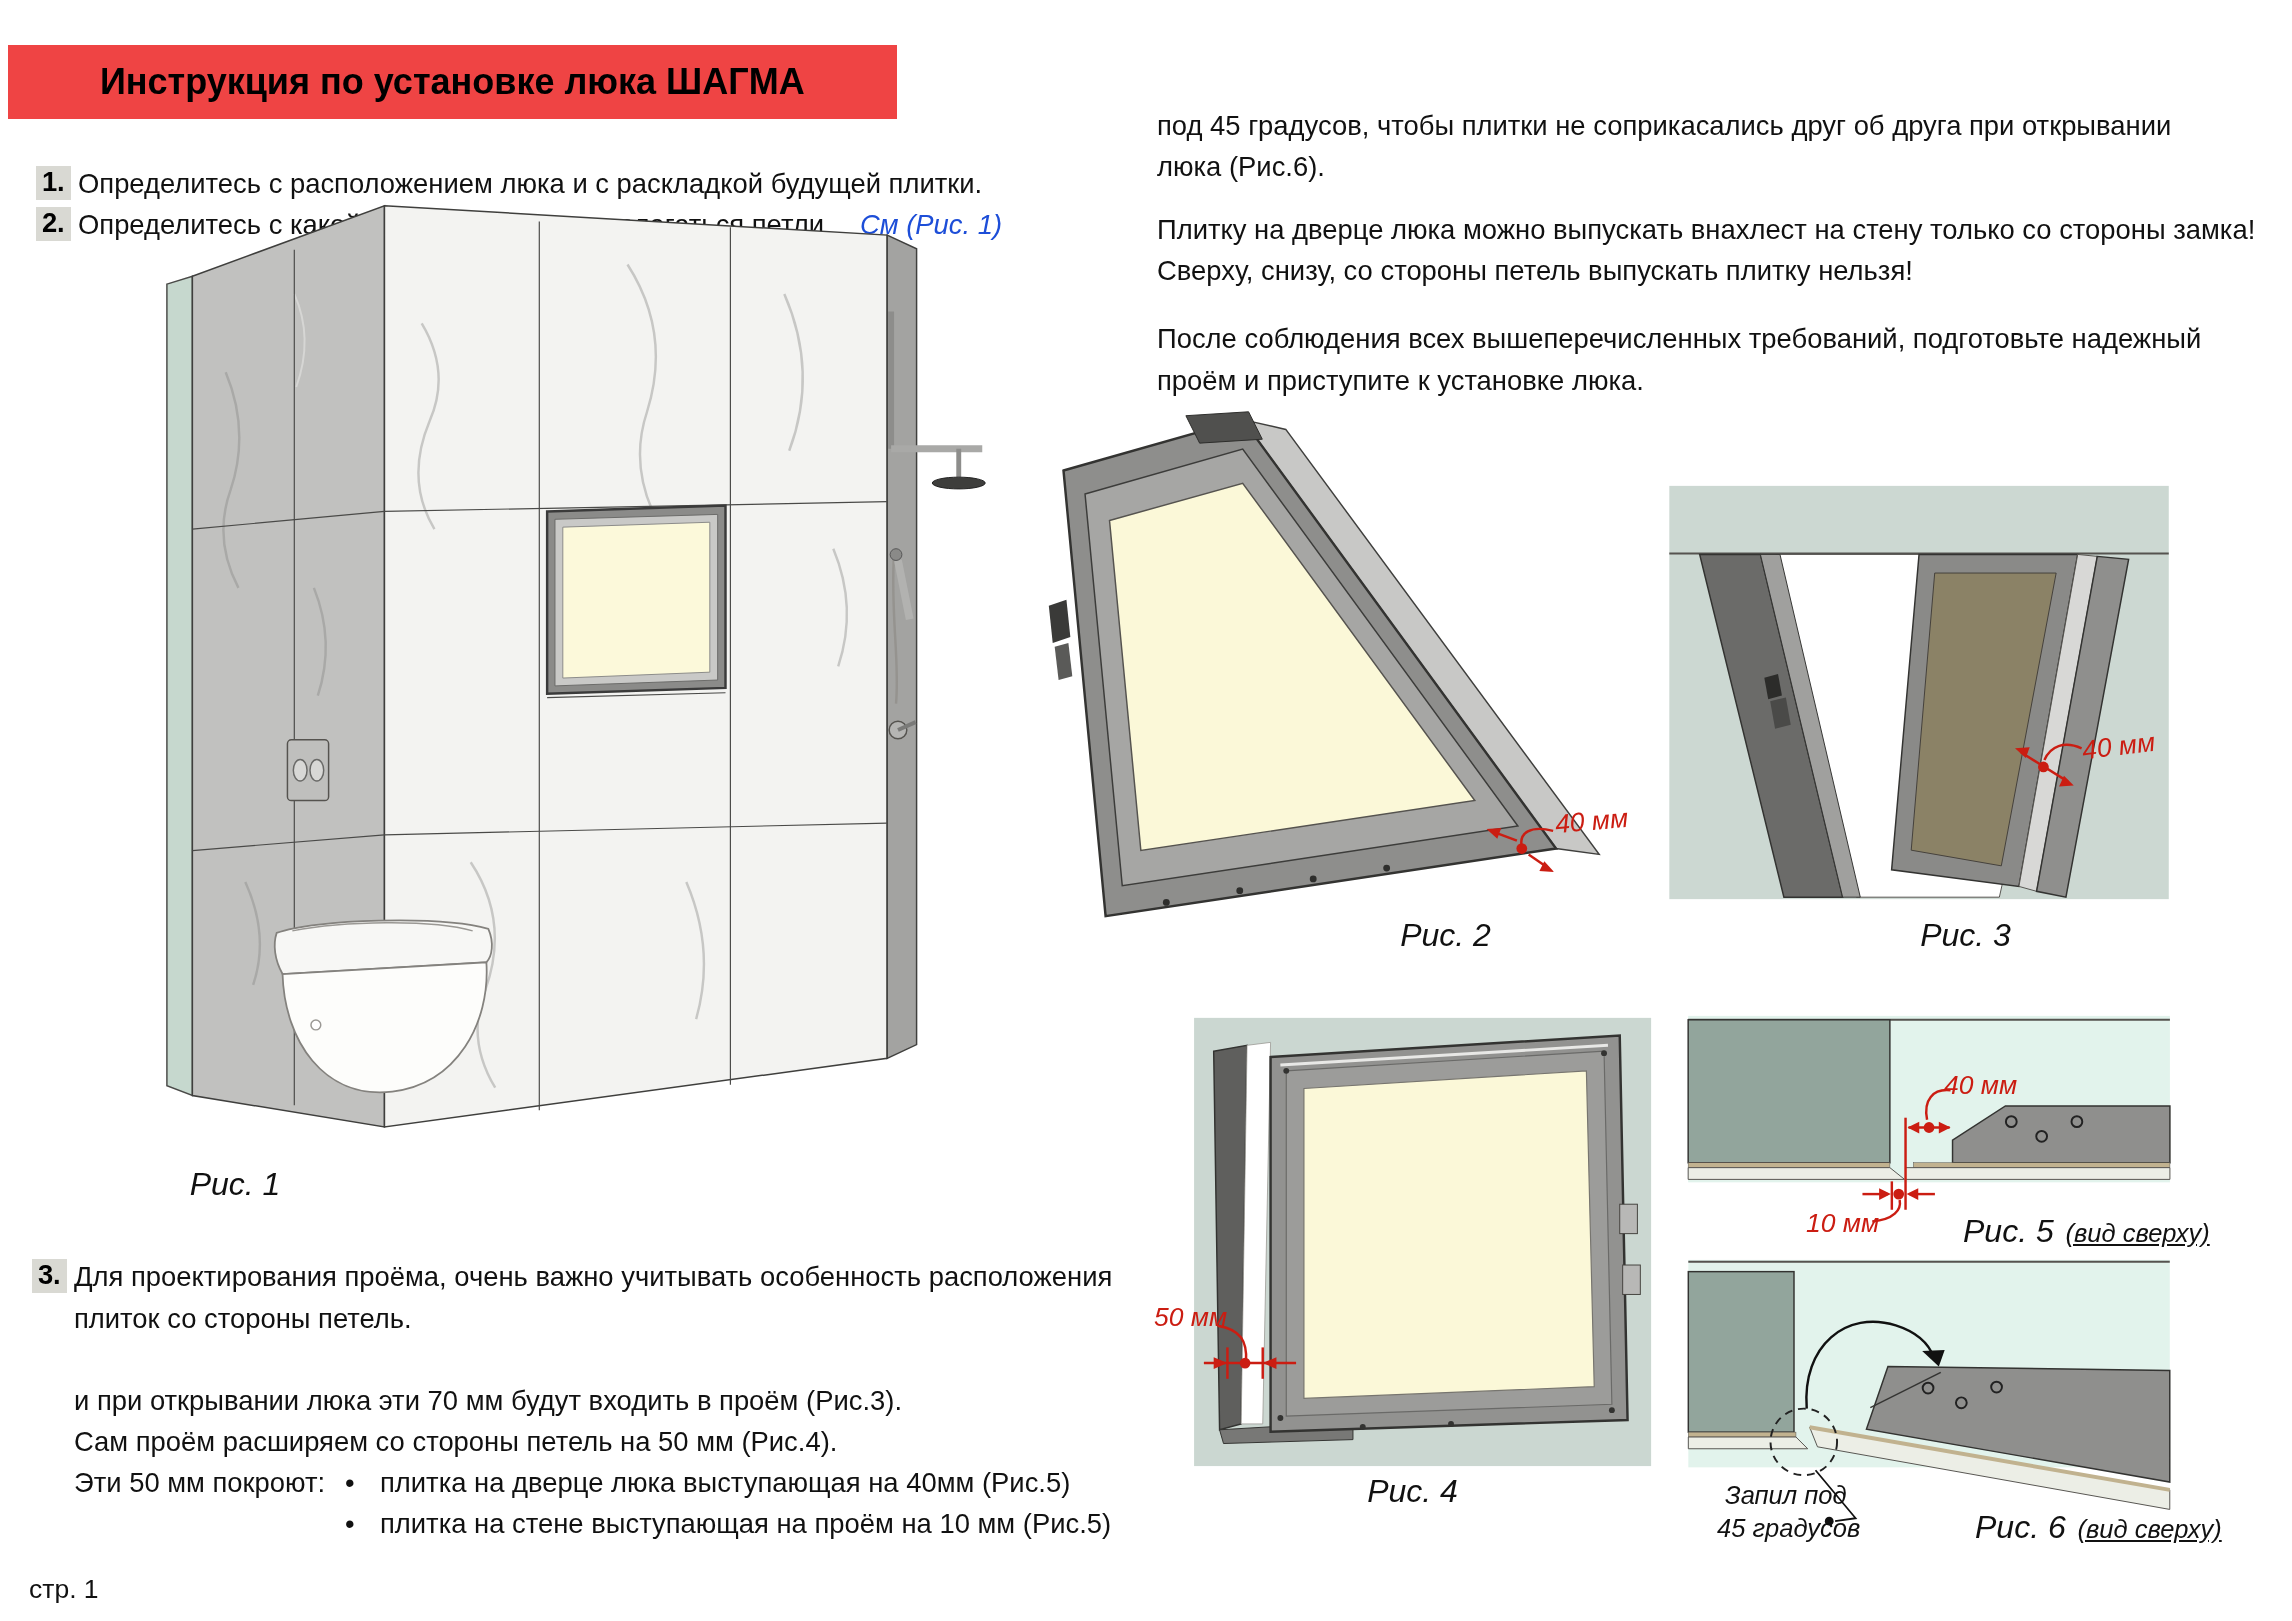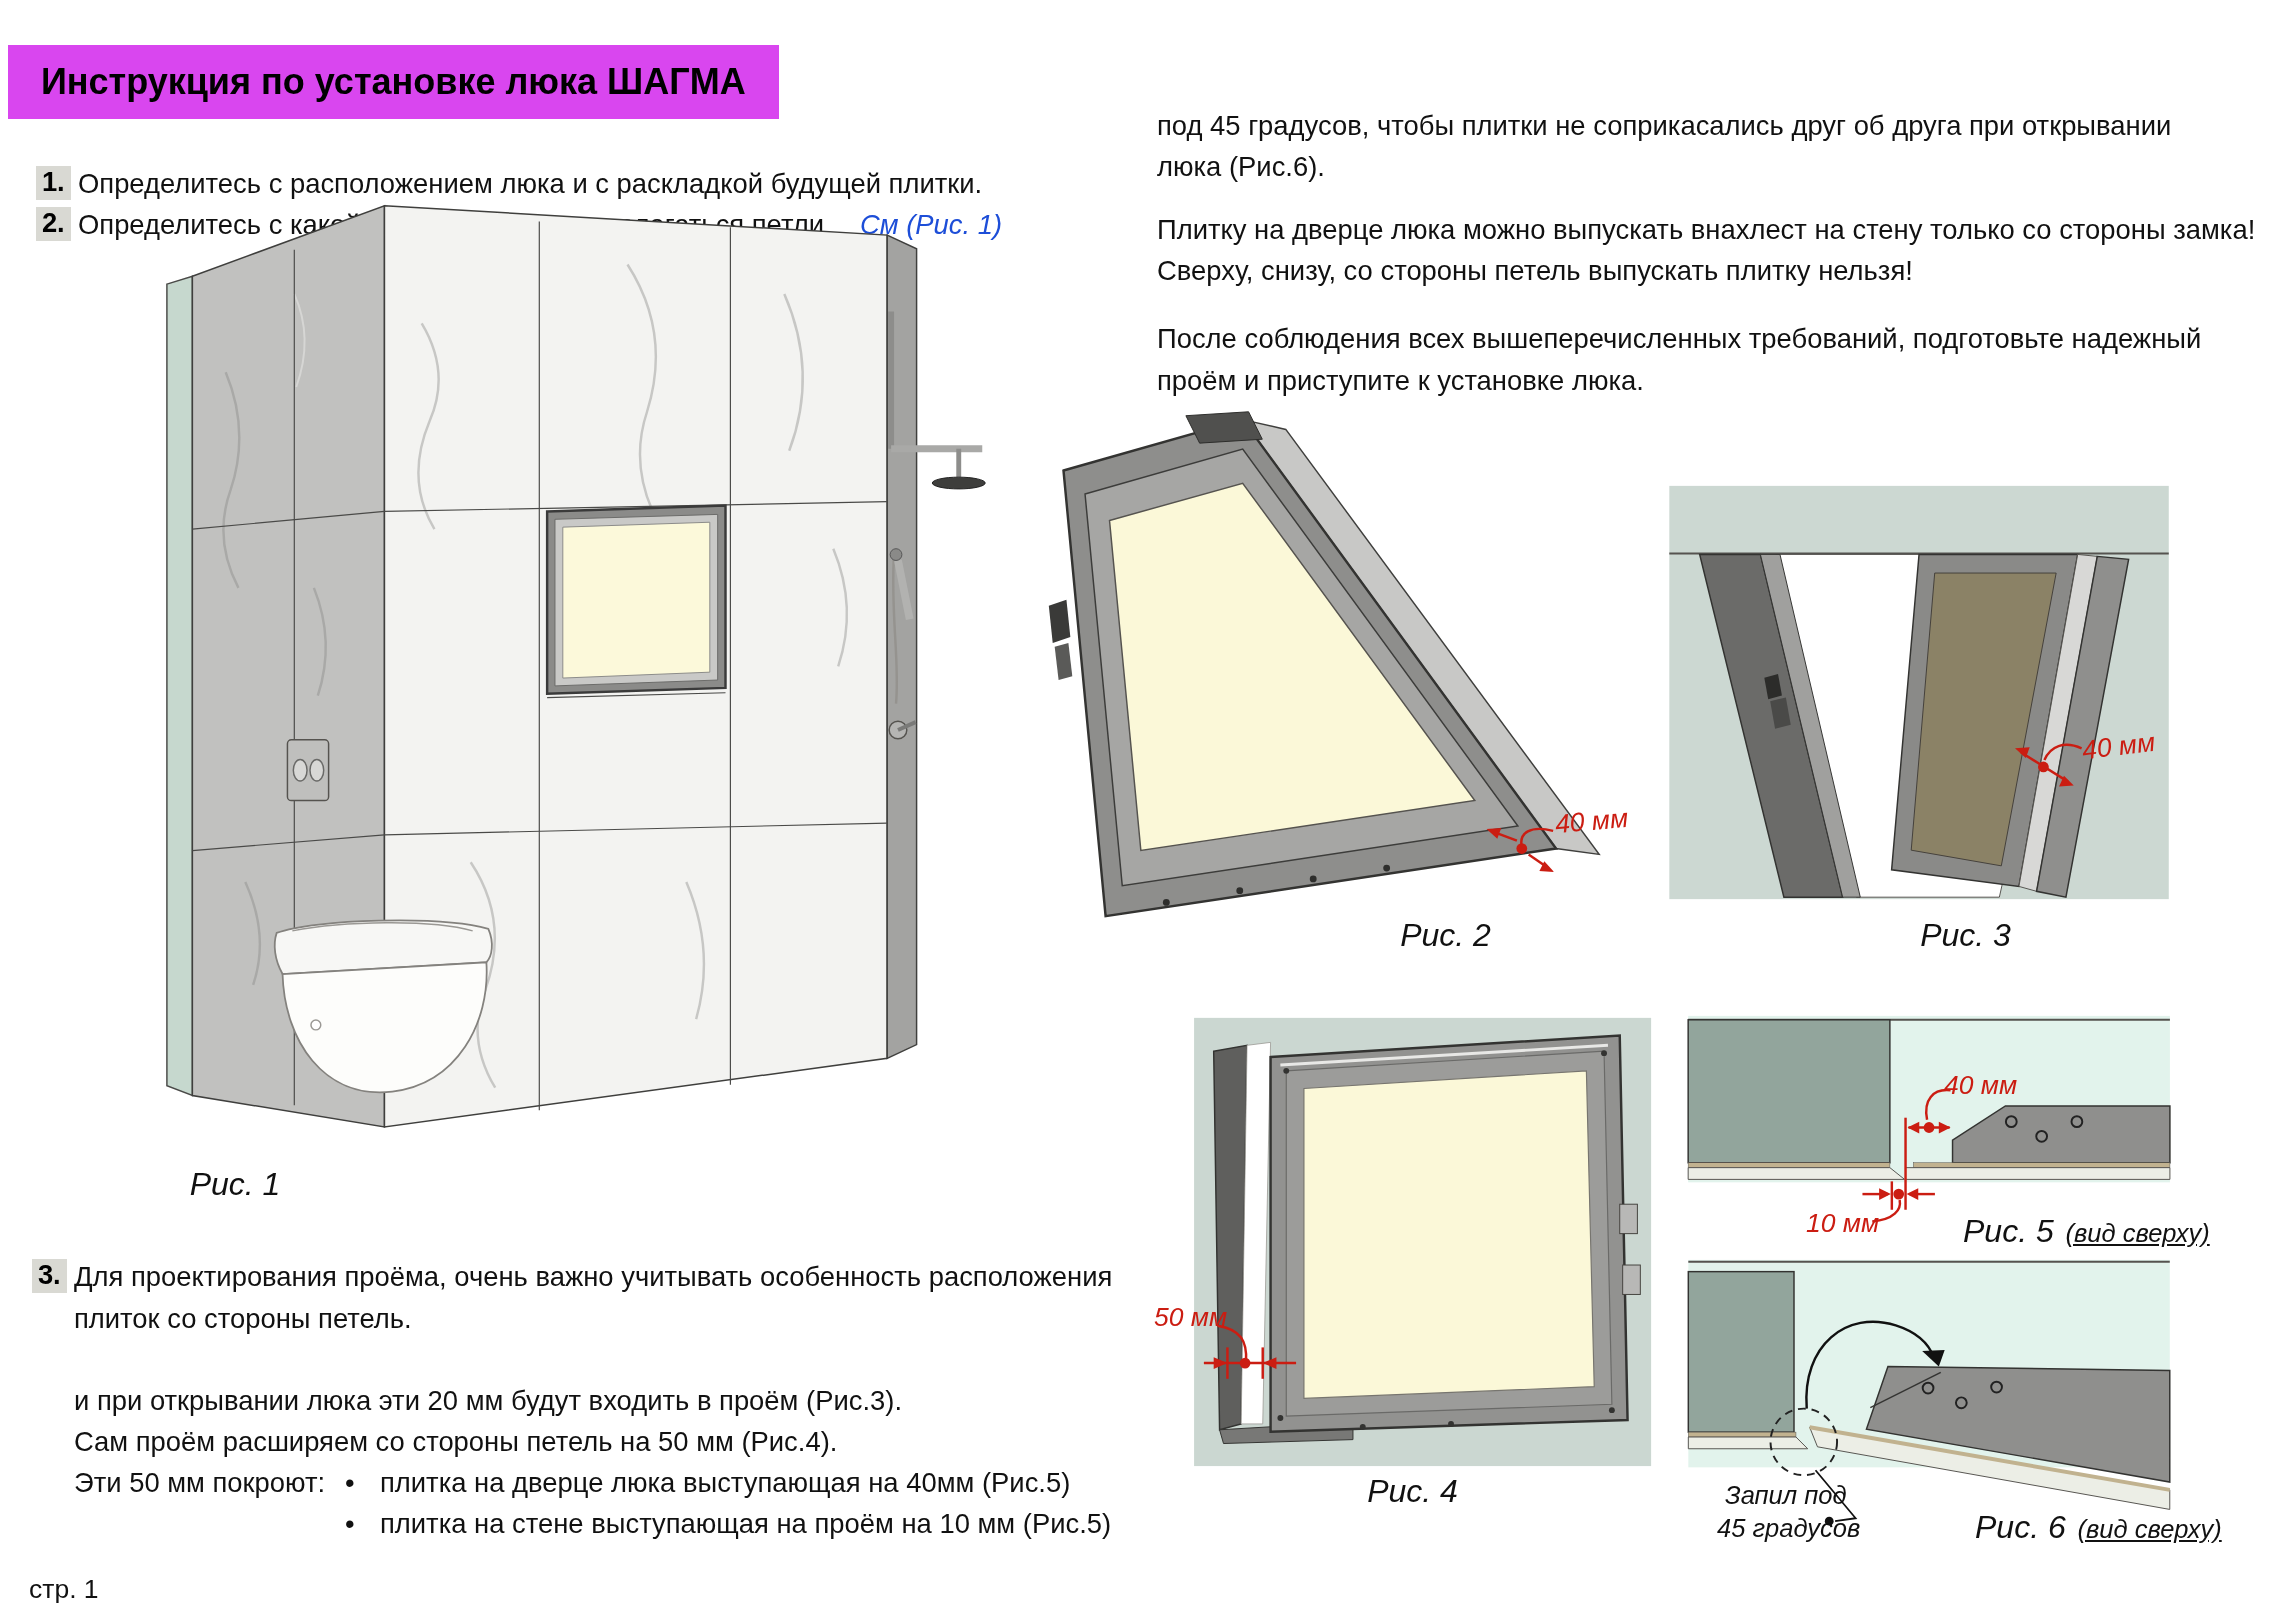--- a/index.html
+++ b/index.html
@@ -1,18 +1,18 @@
 <!DOCTYPE html>
 <html><head>
 <meta charset="utf-8">
 <style>
   html,body{margin:0;padding:0;background:#fff;}
   .page{position:relative;width:2293px;height:1621px;background:#ffffff;
         font-family:"Liberation Sans",sans-serif;color:#111;overflow:hidden;}
-  .title-bar{position:absolute;left:7.8px;top:45px;width:771px;height:74px;background:#d946ef;
+  .title-bar{position:absolute;left:7.8px;top:45px;width:889px;height:74px;background:#ef4444;
         display:flex;align-items:center;justify-content:center;}
   .title-bar .tt{font-weight:bold;font-size:36px;color:#000;}
   .t{position:absolute;font-size:27.4px;color:#111;white-space:nowrap;line-height:1.15;}
   .badge{position:absolute;background:#d9d9d3;font-weight:bold;font-size:27.4px;line-height:1.1;
         padding:1px 5.9px 2.9px;color:#000;}
   .note-it{position:absolute;font-style:italic;font-size:27.4px;color:#1d4ed8;white-space:nowrap;}
   .cap{position:absolute;font-style:italic;font-size:32px;color:#111;text-align:center;white-space:nowrap;}
   .capsuf{font-size:25.5px;margin-left:11.8px;text-decoration:underline;}
   .red{position:absolute;font-style:italic;font-size:26.5px;color:#cb1d12;white-space:nowrap;}
   .note{position:absolute;font-style:italic;font-size:25.5px;color:#111;white-space:nowrap;}
@@ -38,21 +38,21 @@
   <span class="t" style="left:1157px;top:110px;">под 45 градусов, чтобы плитки не соприкасались друг об друга при открывании</span>
   <span class="t" style="left:1157px;top:151px;">люка (Рис.6).</span>
   <span class="t" style="left:1157px;top:214px;">Плитку на дверце люка можно выпускать внахлест на стену только со стороны замка!</span>
   <span class="t" style="left:1157px;top:255px;">Сверху, снизу, со стороны петель выпускать плитку нельзя!</span>
   <span class="t" style="left:1157px;top:323px;">После соблюдения всех вышеперечисленных требований, подготовьте надежный</span>
   <span class="t" style="left:1157px;top:365px;">проём и приступите к установке люка.</span>
 
   <span class="badge" style="left:32px;top:1259px;">3.</span>
   <span class="t" style="left:74px;top:1261px;">Для проектирования проёма, очень важно учитывать особенность расположения</span>
   <span class="t" style="left:74px;top:1303px;">плиток со стороны петель.</span>
-  <span class="t" style="left:74px;top:1385px;">и при открывании люка эти 20 мм будут входить в проём (Рис.3).</span>
+  <span class="t" style="left:74px;top:1385px;">и при открывании люка эти 70 мм будут входить в проём (Рис.3).</span>
   <span class="t" style="left:74px;top:1426px;">Сам проём расширяем со стороны петель на 50 мм (Рис.4).</span>
   <span class="t" style="left:74px;top:1467px;">Эти 50 мм покроют:</span>
   <span class="blt" style="left:345px;top:1467px;">•</span>
   <span class="t" style="left:380px;top:1467px;">плитка на дверце люка выступающая на 40мм (Рис.5)</span>
   <span class="blt" style="left:345px;top:1508px;">•</span>
   <span class="t" style="left:380px;top:1508px;">плитка на стене выступающая на проём на 10 мм (Рис.5)</span>
 
   <svg style="left:147px;top:191px;" width="863" height="980" viewBox="150 195 880 1000">
 
     <polygon points="170,290 196,282 196,1118 170,1108" fill="#c6d8ce" stroke="#4a4a48" stroke-width="1.5"></polygon>

